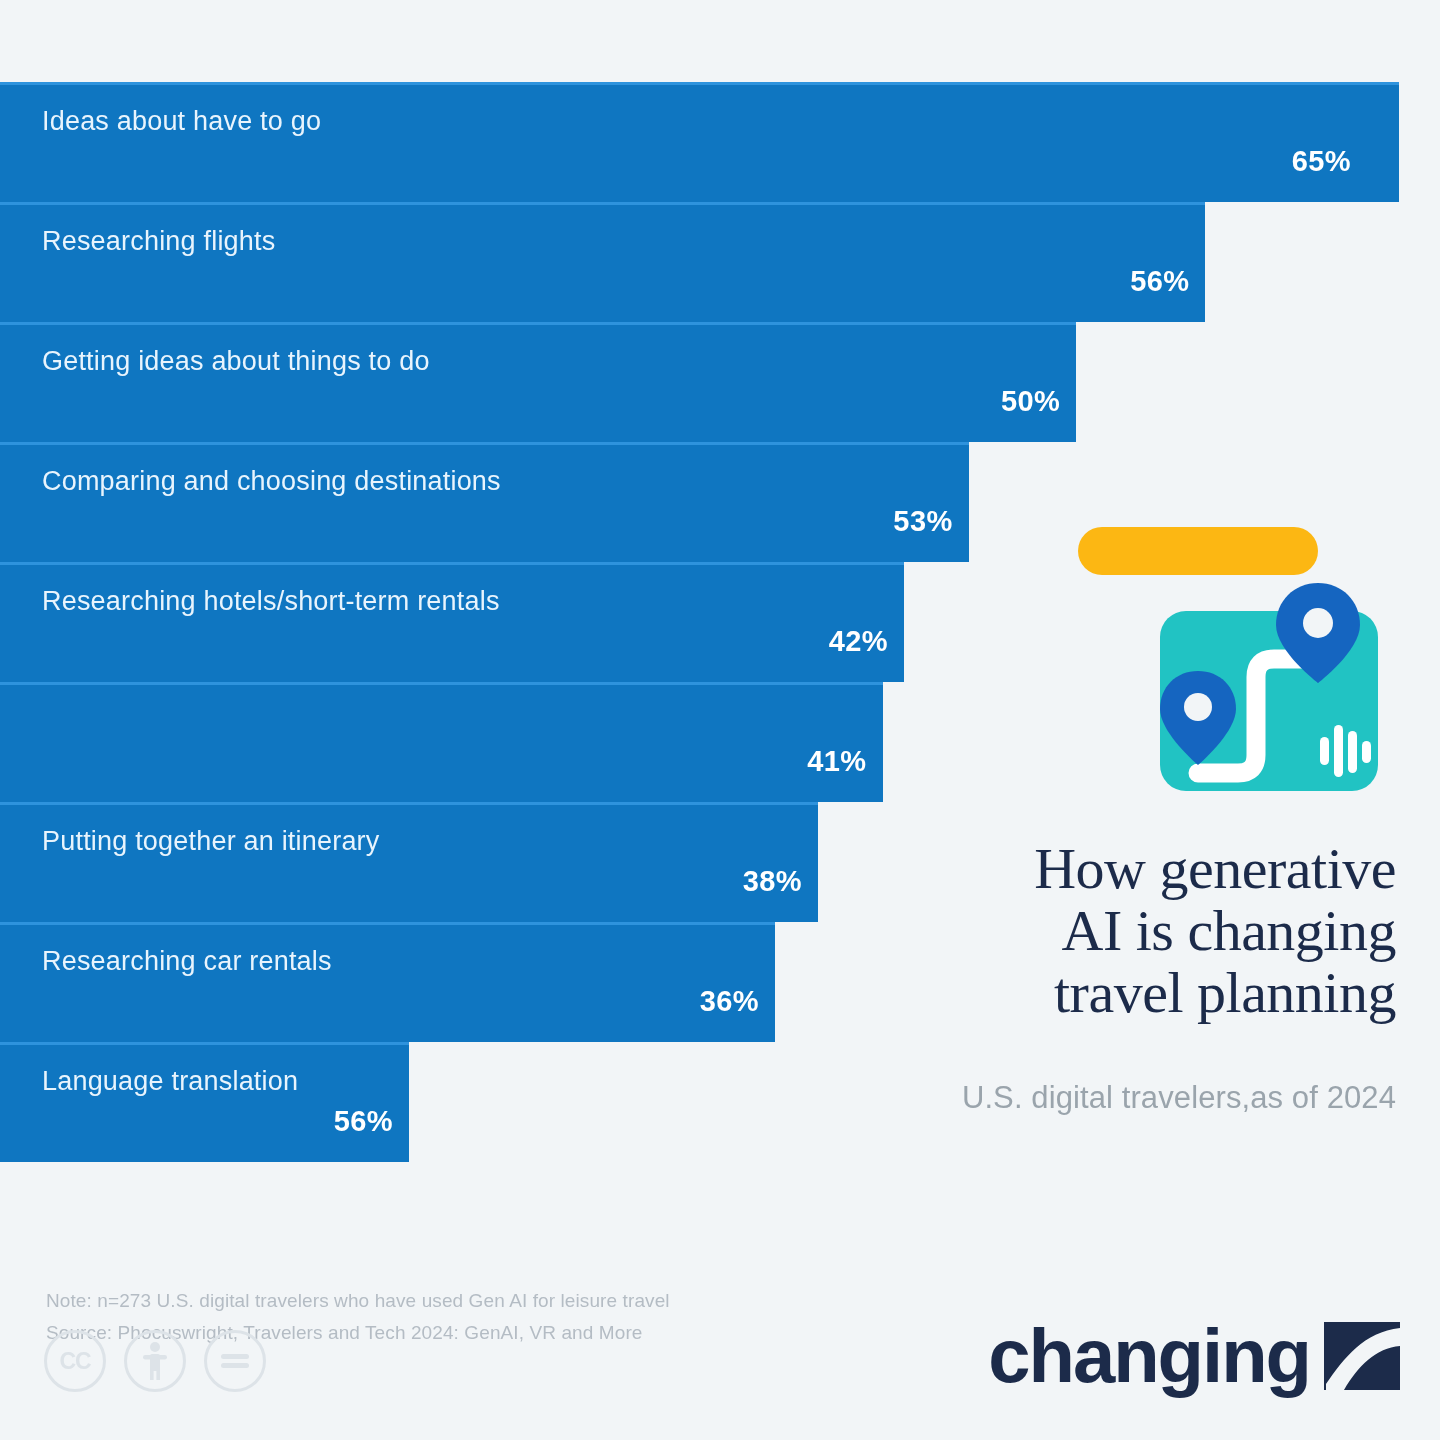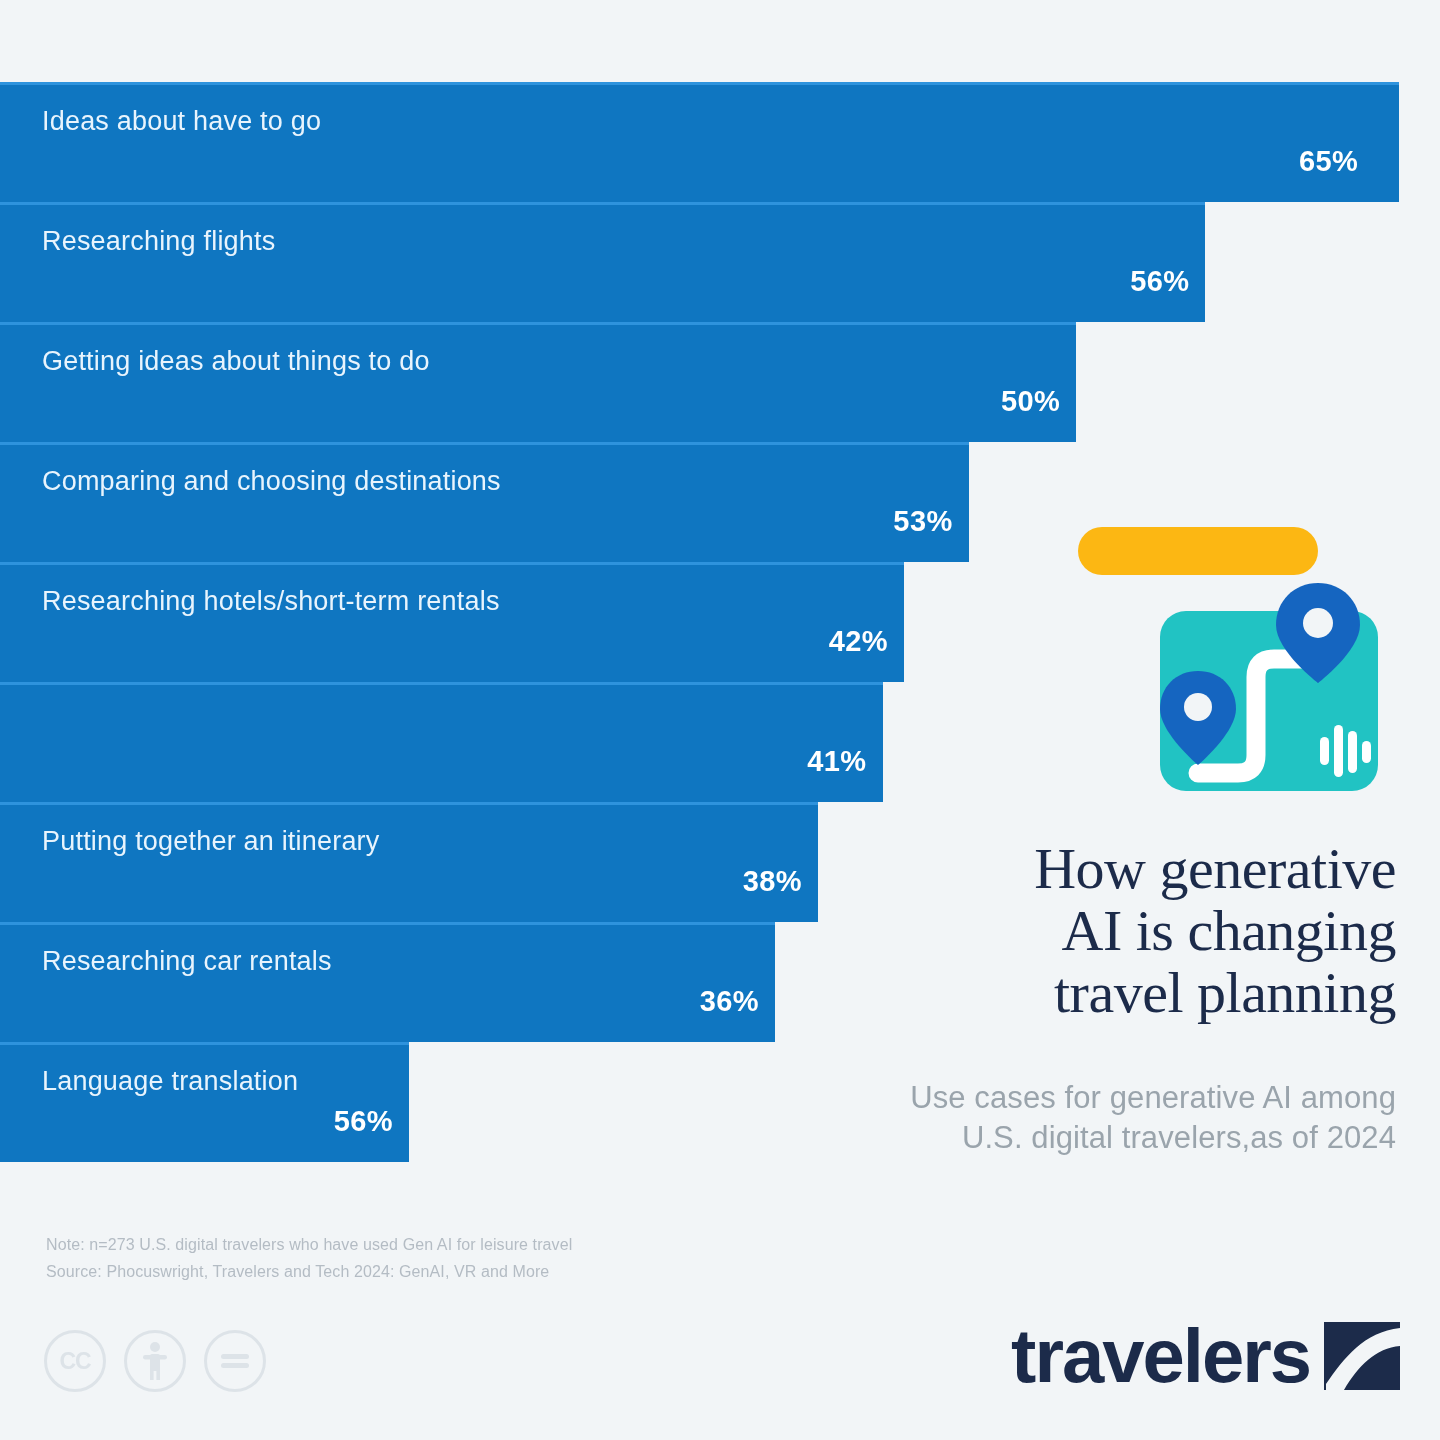--- a/index.html
+++ b/index.html
@@ -78,22 +78,22 @@
     font-size:31px;
     line-height:1.30;
     color:#9aa4ac;
     letter-spacing:0.1px;
   }
   #subhead div { white-space:nowrap; }
 
   
   #footnotes {
     position:absolute;
-    left:46px; top:1231px;
-    font-size:16px;
+    left:46px; top:1285px;
+    font-size:19px;
     line-height:1.70;
     color:#b4bcc4;
     letter-spacing:0.1px;
   }
   #cc-icons {
     position:absolute;
     left:44px; top:1330px;
     display:flex;
     gap:18px;
   }
@@ -124,21 +124,21 @@
 </style>
 </head>
 <body>
 
 <div id="page">
 
   <div id="chart">
       <div class="bar-row" style="top: 0px;">
         <div class="bar" style="width: 1399.1px; background: rgb(15, 118, 193); border-top-color: rgb(46, 147, 221);"></div>
         <div class="bar-label">Ideas about have to go</div>
-        <div class="bar-value" style="left: 1299px; width: 84px; text-align: left;">65%</div>
+        <div class="bar-value" style="left: 1267px; width: 84px; text-align: right;">65%</div>
       </div>
       <div class="bar-row" style="top: 120px;">
         <div class="bar" style="width: 1205.38px; background: rgb(15, 118, 193); border-top-color: rgb(46, 147, 221);"></div>
         <div class="bar-label">Researching flights</div>
         <div class="bar-value" style="left: 1105.38px; width: 84px; text-align: right;">56%</div>
       </div>
       <div class="bar-row" style="top: 240px;">
         <div class="bar" style="width: 1076.23px; background: rgb(15, 118, 193); border-top-color: rgb(46, 147, 221);"></div>
         <div class="bar-label">Getting ideas about things to do</div>
         <div class="bar-value" style="left: 976.233px; width: 84px; text-align: right;">50%</div>
@@ -196,21 +196,20 @@
     </svg>
   </div>
 
   <div id="headline">
     <div>How generative</div>
     <div>AI is changing</div>
     <div>travel planning</div>
   </div>
 
   <div id="subhead">
-    <div>Use cases for generative AI among</div>
     <div>U.S. digital travelers,as of 2024</div>
   </div>
 
   <div id="footnotes">
     <div>Note: n=273 U.S. digital travelers who have used Gen AI for leisure travel</div>
     <div>Source: Phocuswright, Travelers and Tech 2024: GenAI, VR and More</div>
   </div>
 
   <div id="cc-icons">
     <div class="cc-circle">
@@ -227,20 +226,20 @@
     </div>
     <div class="cc-circle">
       <svg width="32" height="20" viewBox="0 0 32 20">
         <rect x="2" y="3" width="28" height="5" rx="2.5" fill="#dde3e8"></rect>
         <rect x="2" y="12" width="28" height="5" rx="2.5" fill="#dde3e8"></rect>
       </svg>
     </div>
   </div>
 
   <div id="statista-logo">
-    <span id="statista-word">travelers</span>
+    <span id="statista-word">changing</span>
     <svg id="statista-mark" viewBox="0 0 76 68">
       <path d="M0 0 H76 V68 H0 Z" fill="#1c2b4a"></path>
       <path d="M76 6 C 40 10 20 36 2 62 L 2 68 L 20 68 C 34 44 52 26 76 24 Z" fill="#f2f5f7"></path>
     </svg>
   </div>
 
 </div>
 
 </body></html>

